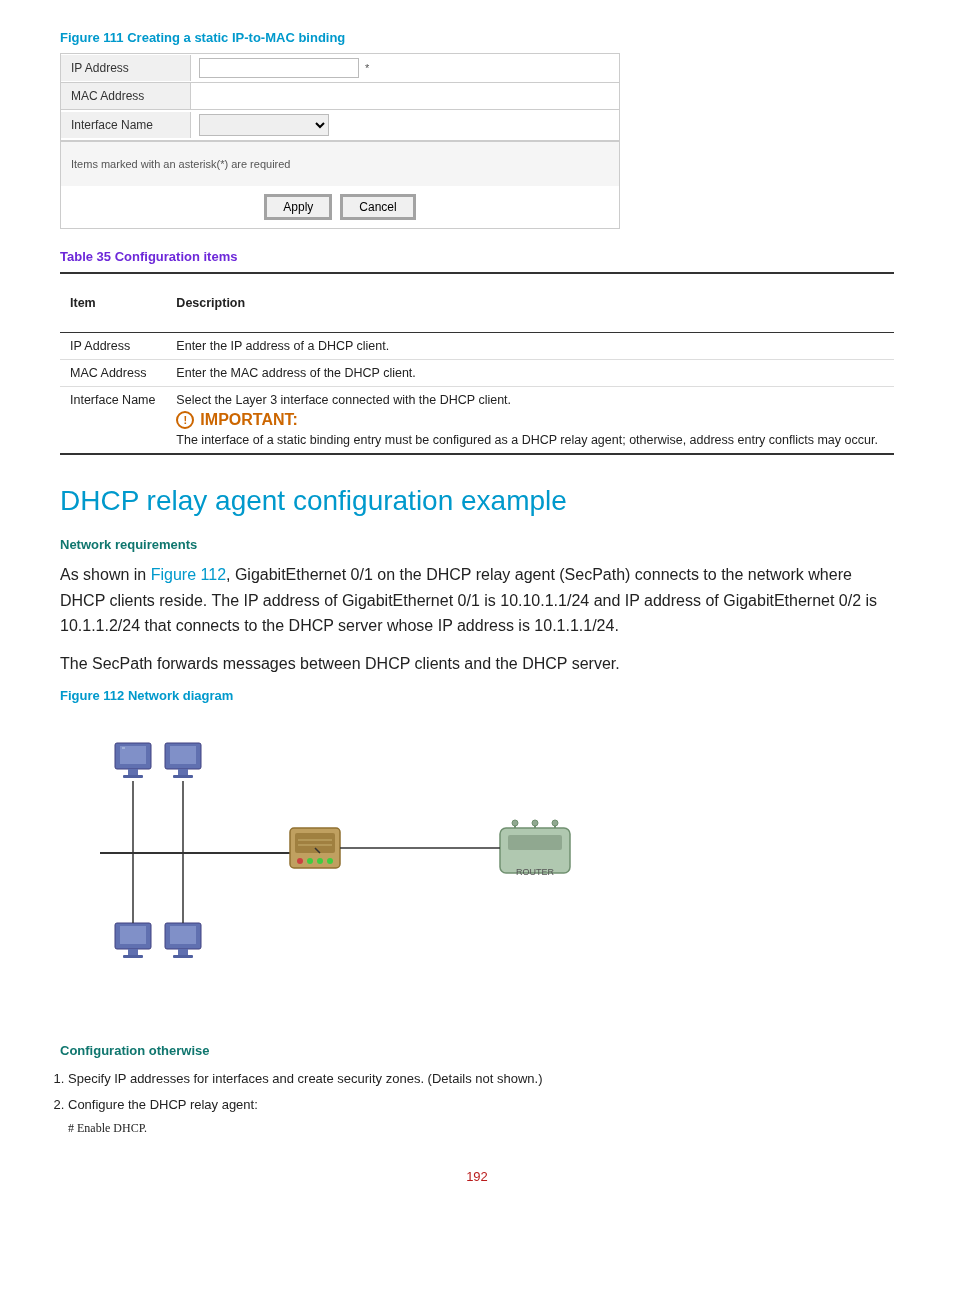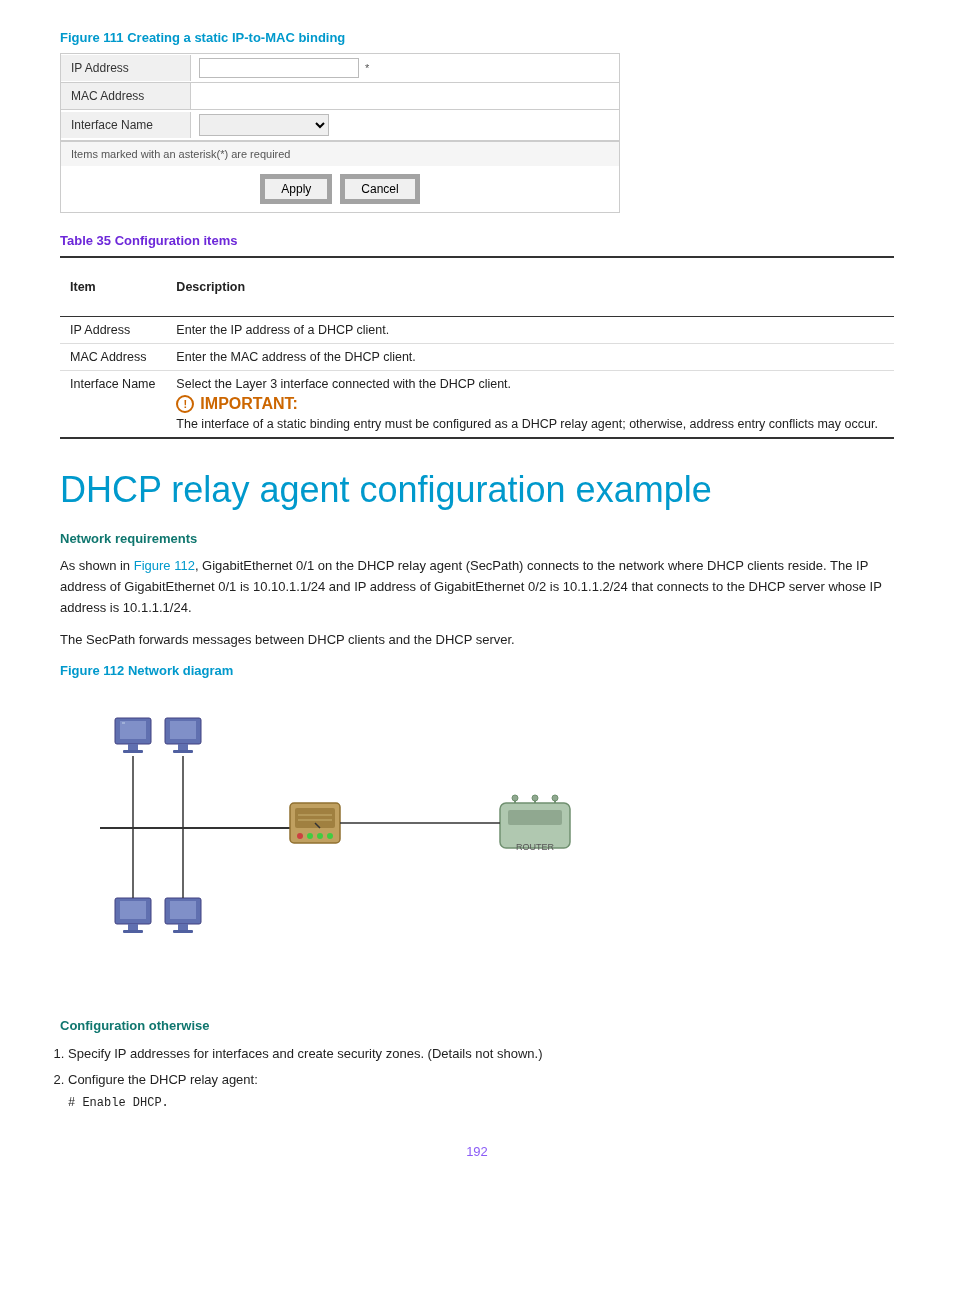--- a/index.html
+++ b/index.html
@@ -60,34 +60,34 @@
       font-size: 12px;
     }
     .form-field .hint {
       font-size: 11px;
       color: #555;
       margin-left: 6px;
     }
     .form-footer {
       background: #f5f5f5;
       border-top: 1px solid #ccc;
-      padding: 6px 10px;
+      padding: 16px 10px;
       font-size: 11px;
       color: #555;
     }
     .form-buttons {
       display: flex;
       justify-content: center;
       gap: 8px;
       padding: 8px;
     }
     .form-buttons button {
       padding: 3px 16px;
       font-size: 12px;
-      border: 5px solid #a3a3a3;
+      border: 3px solid #a3a3a3;
       background: #f0f0f0;
       cursor: pointer;
     }
 
     
     .table-title {
       color: #6d28d9;
       font-weight: bold;
       font-size: 13px;
       margin-bottom: 8px;
@@ -137,37 +137,37 @@
       flex-shrink: 0;
     }
     .important-label {
       color: #cc6600;
       font-weight: bold;
       font-size: 16px;
     }
 
     
     .section-heading {
-      font-size: 36px;
+      font-size: 28px;
       color: #0099cc;
       font-weight: normal;
       margin-bottom: 20px;
       margin-top: 10px;
     }
 
     
     .subsection-title {
       color: #0f766e;
       font-weight: bold;
       font-size: 13px;
       margin-bottom: 10px;
     }
 
     .body-text {
-      font-size: 13px;
+      font-size: 16px;
       line-height: 1.6;
       color: #222;
       margin-bottom: 12px;
     }
     .body-text a, .inline-link {
       color: #0099cc;
       text-decoration: none;
     }
 
     
@@ -184,29 +184,29 @@
       margin-left: 8px;
       font-size: 13px;
       line-height: 1.7;
     }
     .proc-list li {
       margin-bottom: 4px;
     }
     .proc-list .sub-item {
       list-style: none;
       margin-left: 0;
-      font-family: Liberation Mono, monospace;
+      font-family: Liberation Serif, serif;
       font-size: 12px;
     }
 
     .page-number {
       text-align: center;
       margin-top: 30px;
       font-size: 13px;
-      color: #8b5cf6;
+      color: #b91c1c;
     }
   </style>
 </head>
 <body>
 
 <div>
   <div class="figure-title">Figure 111 Creating a static IP-to-MAC binding</div>
 
   <div class="form-container">
 

